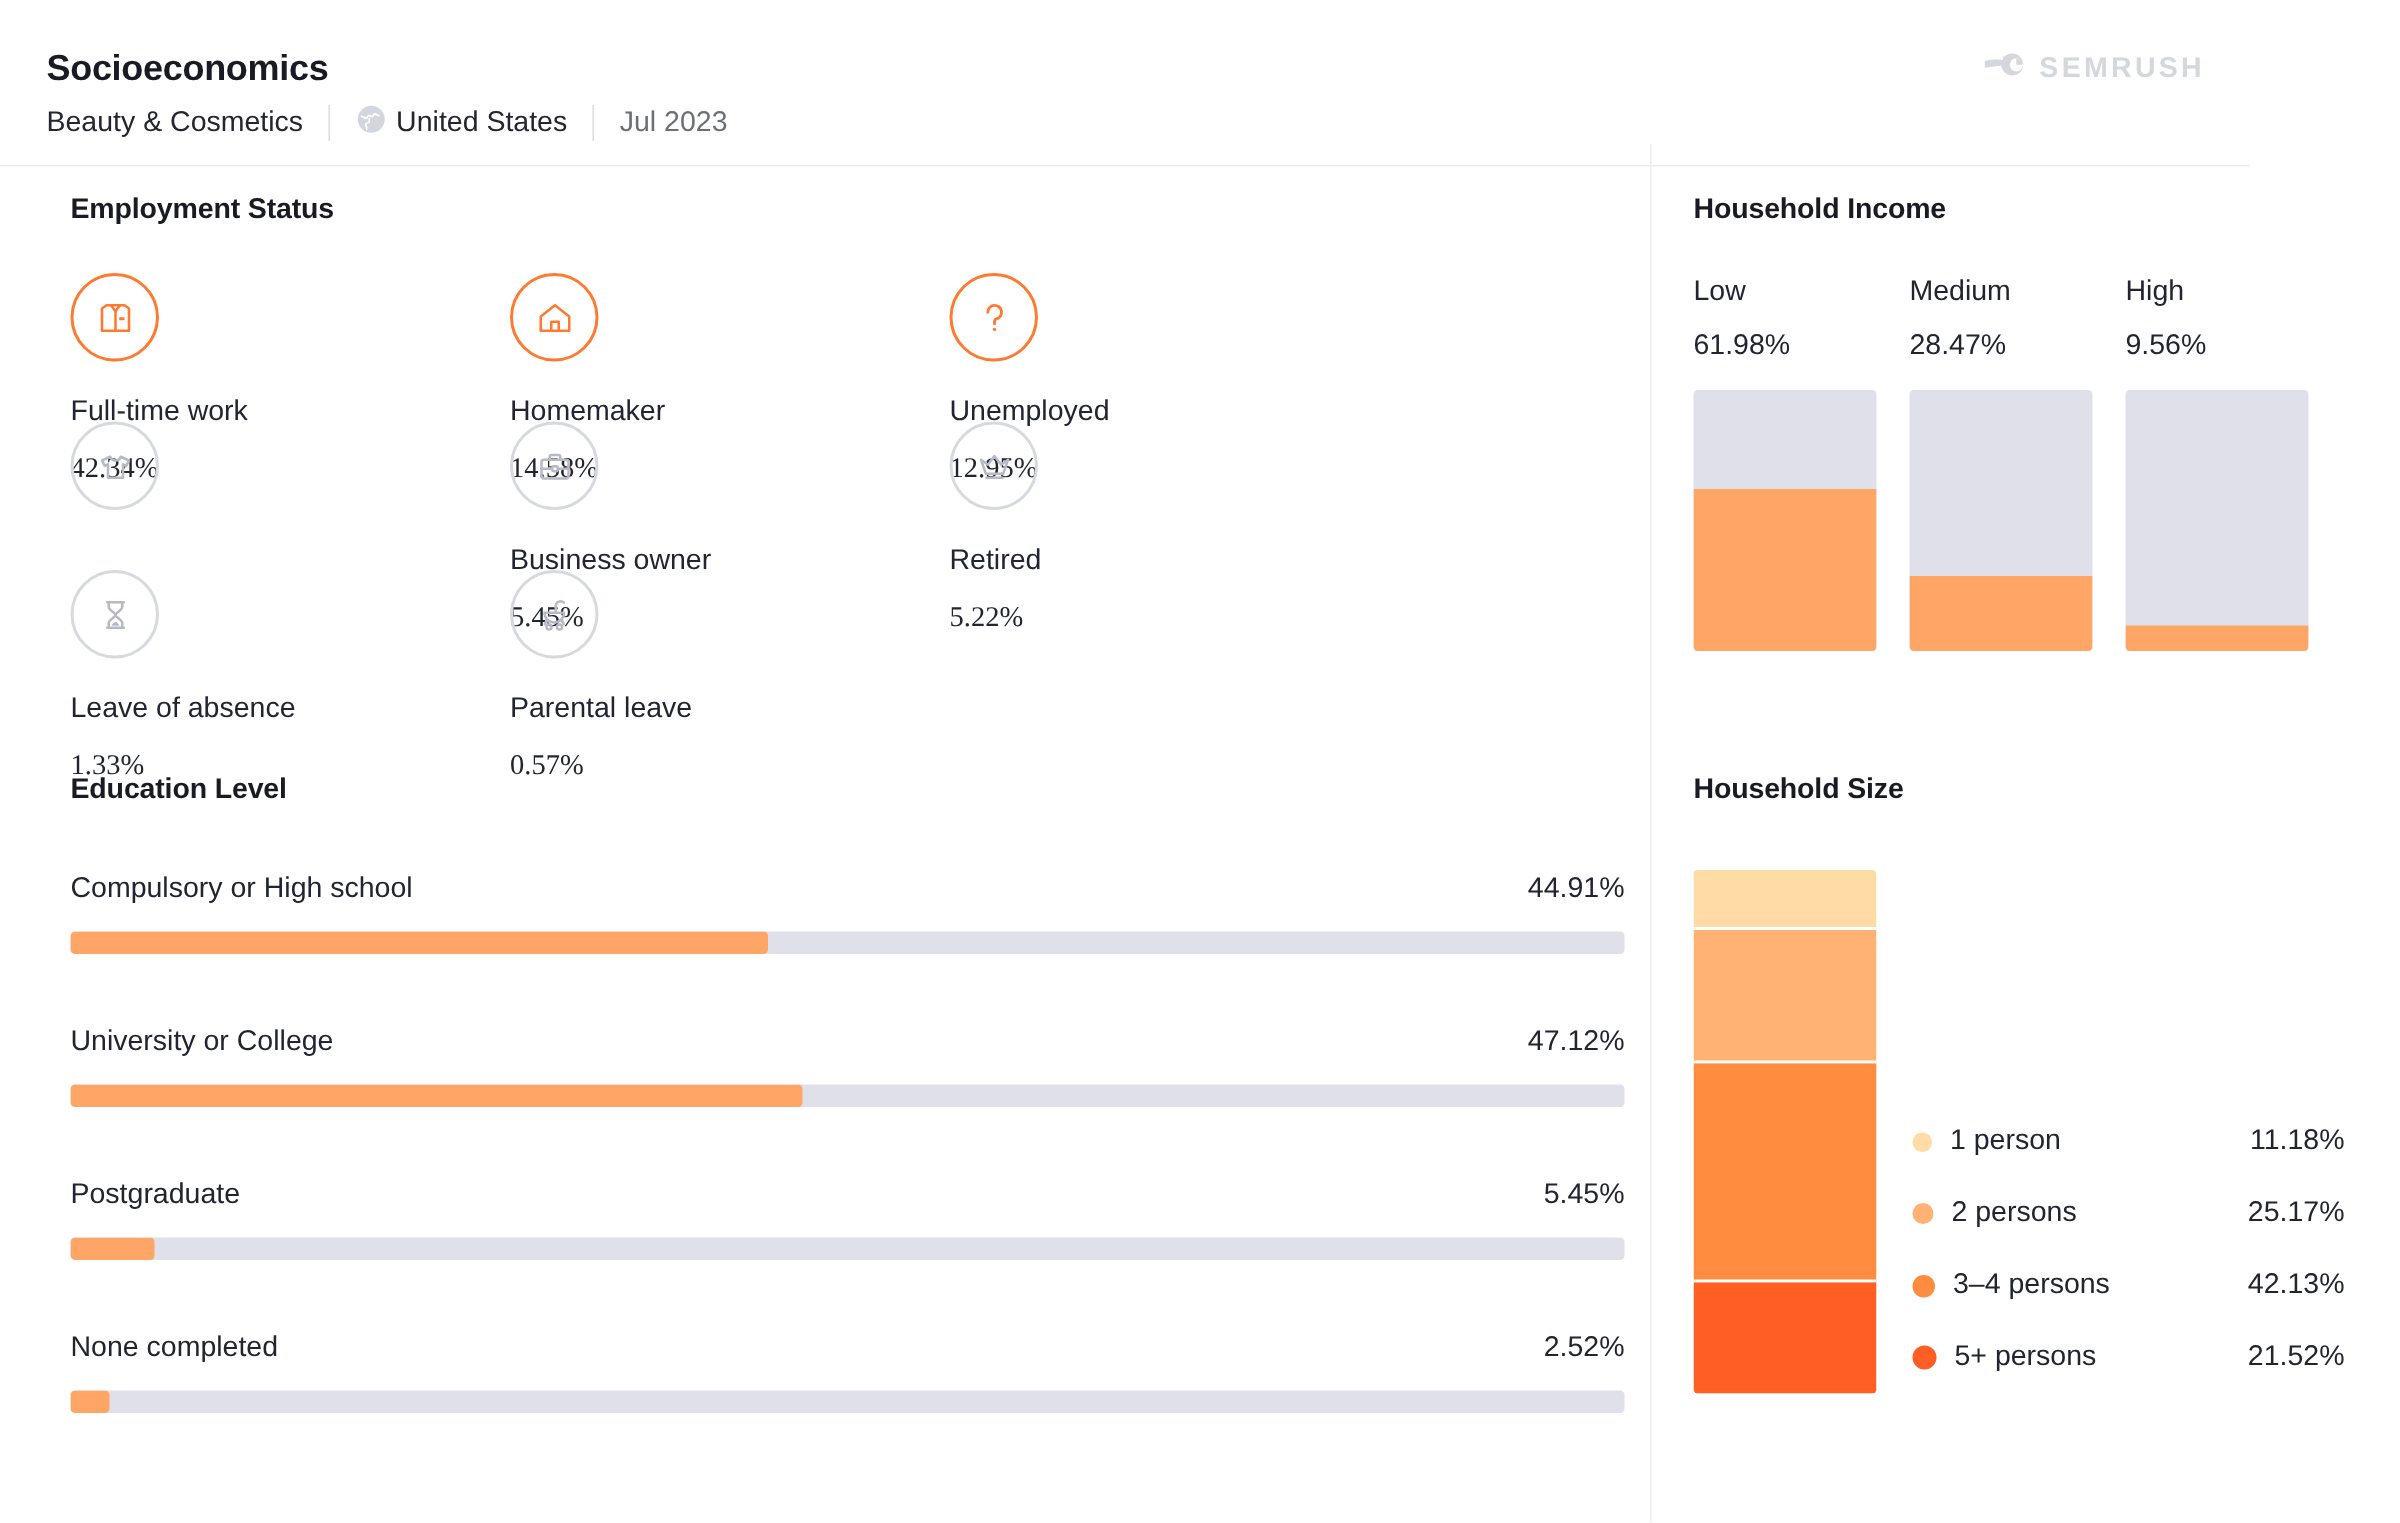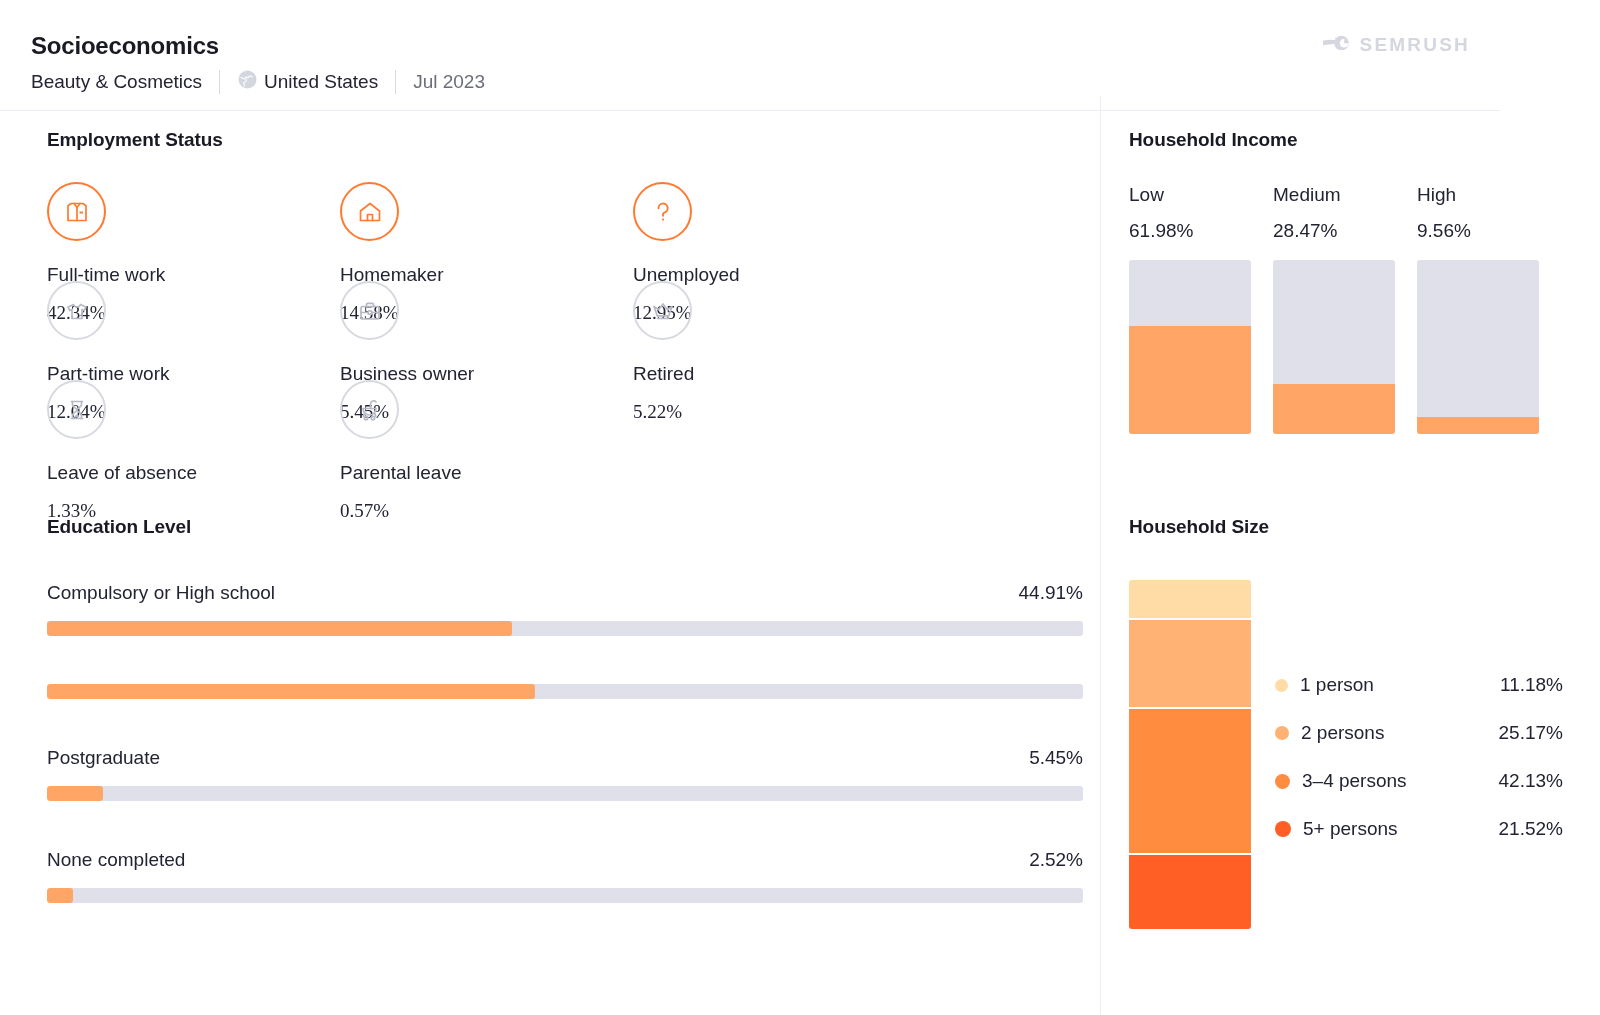--- a/index.html
+++ b/index.html
@@ -107,21 +107,21 @@
     position: relative; width: 122px; height: 174px; margin-top: 16px;
     background: #dfe0e9; border-radius: 3px; overflow: hidden;
   }
   .income-fill {
     position: absolute; left: 0; bottom: 0; width: 100%;
     background: #ffa666;
   }
 
   
   .hhsize { position: absolute; left: 28px; top: 420px; width: 450px; }
-  .hh-body { margin-top: 42px; display: flex; align-items: center; }
+  .hh-body { margin-top: 42px; display: flex; align-items: flex-end; }
   .hh-stack {
     width: 122px; height: 349px; display: flex; flex-direction: column;
     border-radius: 3px; overflow: hidden;
   }
   .hh-seg { width: 100%; border-bottom: 2px solid #ffffff; }
   .hh-seg:last-child { border-bottom: 0; }
   .hh-legend { margin-left: 24px; width: 288px; padding-top: 5px; }
   .hh-leg-row {
     display: flex; align-items: center; height: 48px;
     font-size: 19px; color: #222433;
@@ -213,24 +213,20 @@
             <div class="emp-value">12.95%</div>
           </div>
         </div>
 
         <div class="emp-item">
           <div class="emp-circle">
             <svg width="30" height="30" viewBox="0 0 30 30" fill="none" stroke="#b7bac6" stroke-width="1.7" stroke-linejoin="round" stroke-linecap="round">
               <path d="M11.5 8.5L6 11l1.8 3.6 2.2-1v8.9h10v-8.9l2.2 1L24 11l-5.5-2.5a3.7 3.7 0 0 1-7 0z"></path>
             </svg>
           </div>
-          <div class="emp-text">
-            <div class="emp-label">Part-time work</div>
-            <div class="emp-value">12.04%</div>
-          </div>
         </div>
 
 
         <div class="emp-item">
           <div class="emp-circle">
             <svg width="30" height="30" viewBox="0 0 30 30" fill="none" stroke="#b7bac6" stroke-width="1.7" stroke-linejoin="round" stroke-linecap="round">
               <rect x="6" y="10.5" width="18" height="12.5" rx="1.6"></rect>
               <path d="M11.5 10.5V8.6c0-.7.6-1.3 1.3-1.3h4.4c.7 0 1.3.6 1.3 1.3v1.9"></path>
               <path d="M6 16.5h18"></path>
               <rect x="13.2" y="14.8" width="3.6" height="3.4" rx="0.8" fill="#ffffff"></rect>
@@ -297,20 +293,24 @@
           <div class="edu-head">
             <span>Compulsory or High school</span>
             <span>44.91%</span>
           </div>
           <div class="edu-track">
             <div class="edu-fill" style="width: 44.91%;"></div>
           </div>
         </div>
 
         <div class="edu-row">
+          <div class="edu-head">
+            <span>University or College</span>
+            <span>47.12%</span>
+          </div>
           <div class="edu-track">
             <div class="edu-fill" style="width: 47.12%;"></div>
           </div>
         </div>
 
         <div class="edu-row">
           <div class="edu-head">
             <span>Postgraduate</span>
             <span>5.45%</span>
           </div>

